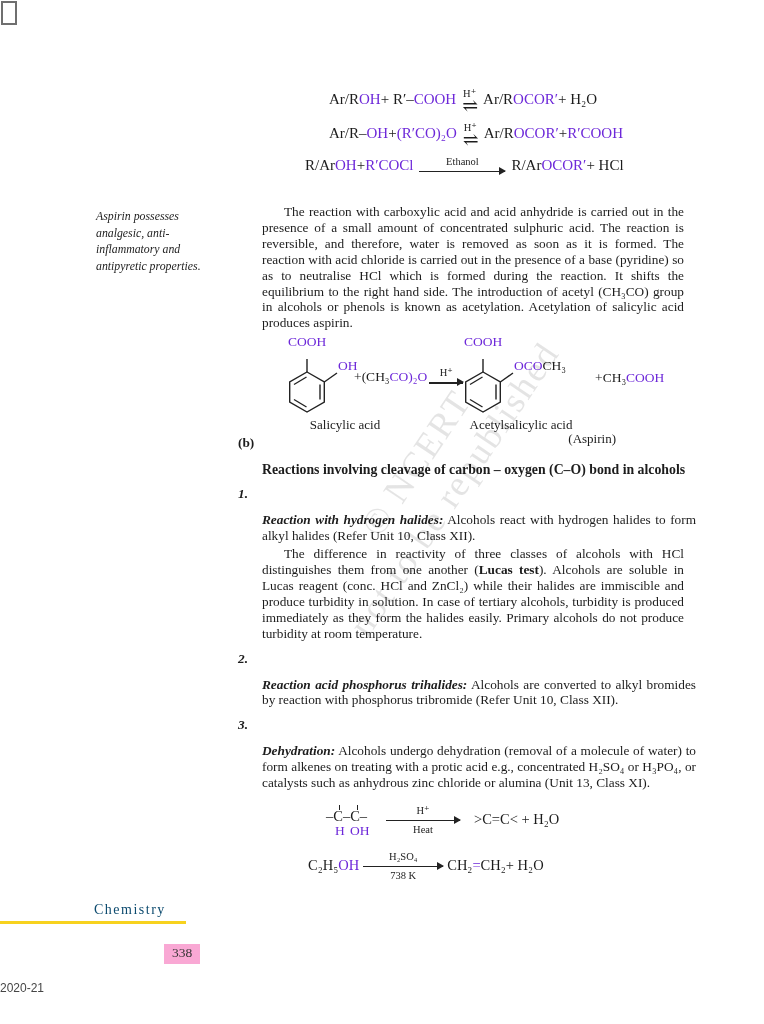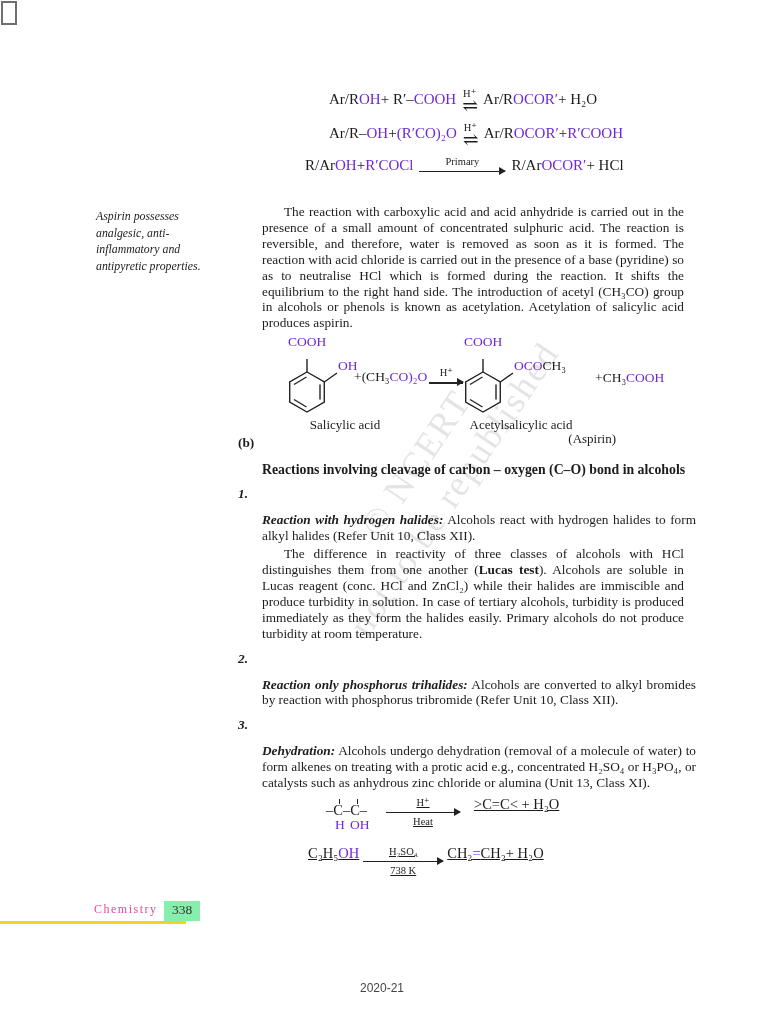--- a/index.html
+++ b/index.html
@@ -39,29 +39,29 @@
   
   .scheme{position:relative;height:96px;margin-top:4px;font-size:13.5px;}
   .mol{position:absolute;width:130px;height:96px;}
   .mol svg{position:absolute;left:0;top:13px;}
   .mol .sub-top{position:absolute;left:8px;top:-1px;white-space:nowrap;}
   .mol .sub-right{position:absolute;left:58px;top:23px;white-space:nowrap;}
   .mol .mol-label{position:absolute;top:82px;left:-30px;width:190px;text-align:center;font-size:13px;white-space:nowrap;}
   .mol .mol-label2{position:absolute;top:96px;left:-30px;width:190px;text-align:right;font-size:13px;}
   .reagent-row{position:absolute;display:flex;align-items:center;white-space:nowrap;}
   
-  .dscheme{position:relative;height:46px;margin:6px 0 0 88px;display:flex;font-size:14.5px;text-decoration:underline;}
+  .dscheme{position:relative;height:46px;margin:6px 0 0 88px;display:flex;align-items:center;font-size:14.5px;}
   .dchain{position:relative;width:46px;height:34px;}
   .dchain .chain{position:absolute;left:0;top:6px;}
   .dchain .tick{position:absolute;width:1.3px;height:5px;background:#222;top:2px;}
   .dchain .blo{position:absolute;top:20px;font-size:13.5px;}
   .footer-rule{position:absolute;left:0;top:921px;width:186px;height:3px;background:#f7d21e;}
-  .footer-subject{position:absolute;left:94px;top:902px;font-size:12px;color:#ec4899;letter-spacing:1.5px;}
-  .footer-page{position:absolute;left:164px;top:901px;background:#86efac;padding:1px 8px 3px;font-size:13.5px;color:#333;}
-  .footer-year{position:absolute;left:0;top:981px;width:764px;text-align:center;font-size:12px;color:#454545;
+  .footer-subject{position:absolute;left:94px;top:902px;font-size:14px;color:#0c4a6e;letter-spacing:1.5px;}
+  .footer-page{position:absolute;left:164px;top:944px;background:#f9a8d4;padding:1px 8px 3px;font-size:13.5px;color:#333;}
+  .footer-year{position:absolute;left:0;top:981px;width:764px;font-size:12px;color:#454545;
                font-family:"Liberation Sans","DejaVu Sans",sans-serif;}
 </style>
 </head>
 <body>
 
 <div class="page">
 
   <div class="corner-mark"></div>
 
   <div class="watermark">
@@ -96,21 +96,21 @@
         <span class="pk">OCOR′</span>
         <span>+</span>
         <span class="pk">R′COOH</span>
     </div>
     <div class="eqrow">
       <span>R/Ar</span>
         <span class="pk">OH</span>
         <span>+</span>
         <span class="pk">R′COCl</span>
       <span class="stack">
-          <span class="lbl-top">Primary</span>
+          <span class="lbl-top">Ethanol</span>
           <span class="shaft" style="width:86px"></span>
         </span>
       <span>R/Ar</span>
         <span class="pk">OCOR′</span>
         <span> + HCl</span>
     </div>
   </div>
 
   <div class="margin-note">Aspirin possesses analgesic, anti-inflammatory and antipyretic properties.</div>
 
@@ -173,21 +173,21 @@
 
     <div class="hang">
       <span class="marker it">1.</span>
       <span class="htext"><span class="ititle">Reaction with hydrogen halides:</span><span> Alcohols react with hydrogen halides to form alkyl halides (Refer Unit 10, Class XII).</span></span>
     </div>
 
     <p class="para" style="margin-top:2px"><span>The difference in reactivity of three classes of alcohols with HCl distinguishes them from one another (</span><span class="bold">Lucas test</span><span>). Alcohols are soluble in Lucas reagent (conc. HCl and ZnCl₂) while their halides are immiscible and produce turbidity in solution. In case of tertiary alcohols, turbidity is produced immediately as they form the halides easily. Primary alcohols do not produce turbidity at room temperature.</span></p>
 
     <div class="hang" style="margin-top:9px">
       <span class="marker it">2.</span>
-      <span class="htext"><span class="ititle">Reaction only phosphorus trihalides:</span><span> Alcohols are converted to alkyl bromides by reaction with phosphorus tribromide (Refer Unit 10, Class XII).</span></span>
+      <span class="htext"><span class="ititle">Reaction acid phosphorus trihalides:</span><span> Alcohols are converted to alkyl bromides by reaction with phosphorus tribromide (Refer Unit 10, Class XII).</span></span>
     </div>
 
     <div class="hang" style="margin-top:9px">
       <span class="marker it">3.</span>
       <span class="htext"><span class="ititle">Dehydration:</span><span> Alcohols undergo dehydration (removal of a molecule of water) to form alkenes  on treating with a protic acid e.g., concentrated H₂SO₄ or H₃PO₄, or catalysts such as anhydrous zinc chloride or alumina (Unit 13, Class XI).</span></span>
     </div>
 
     <div class="dscheme">
       <span class="dchain">
         <span class="chain">–C–C–</span>

